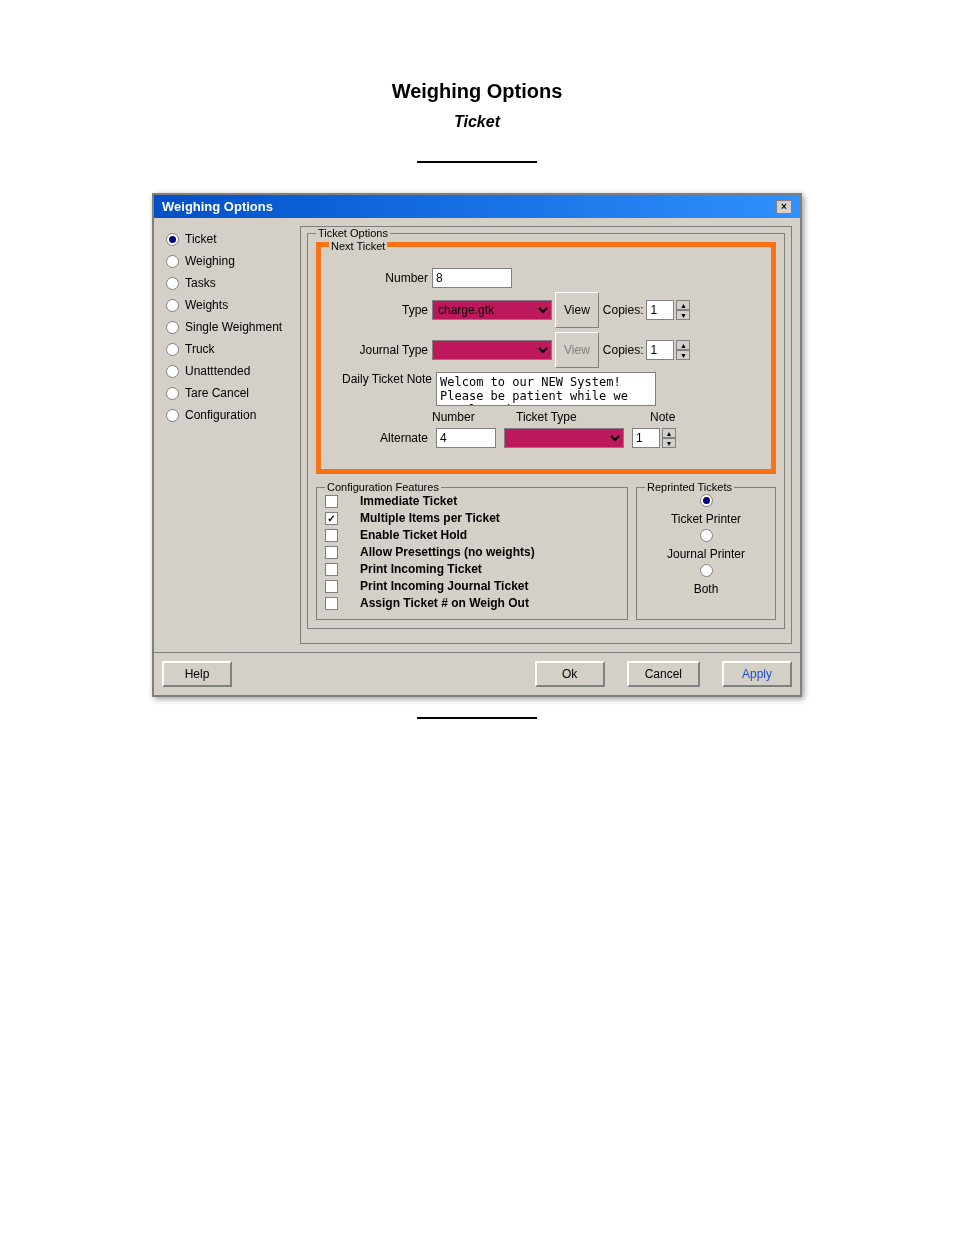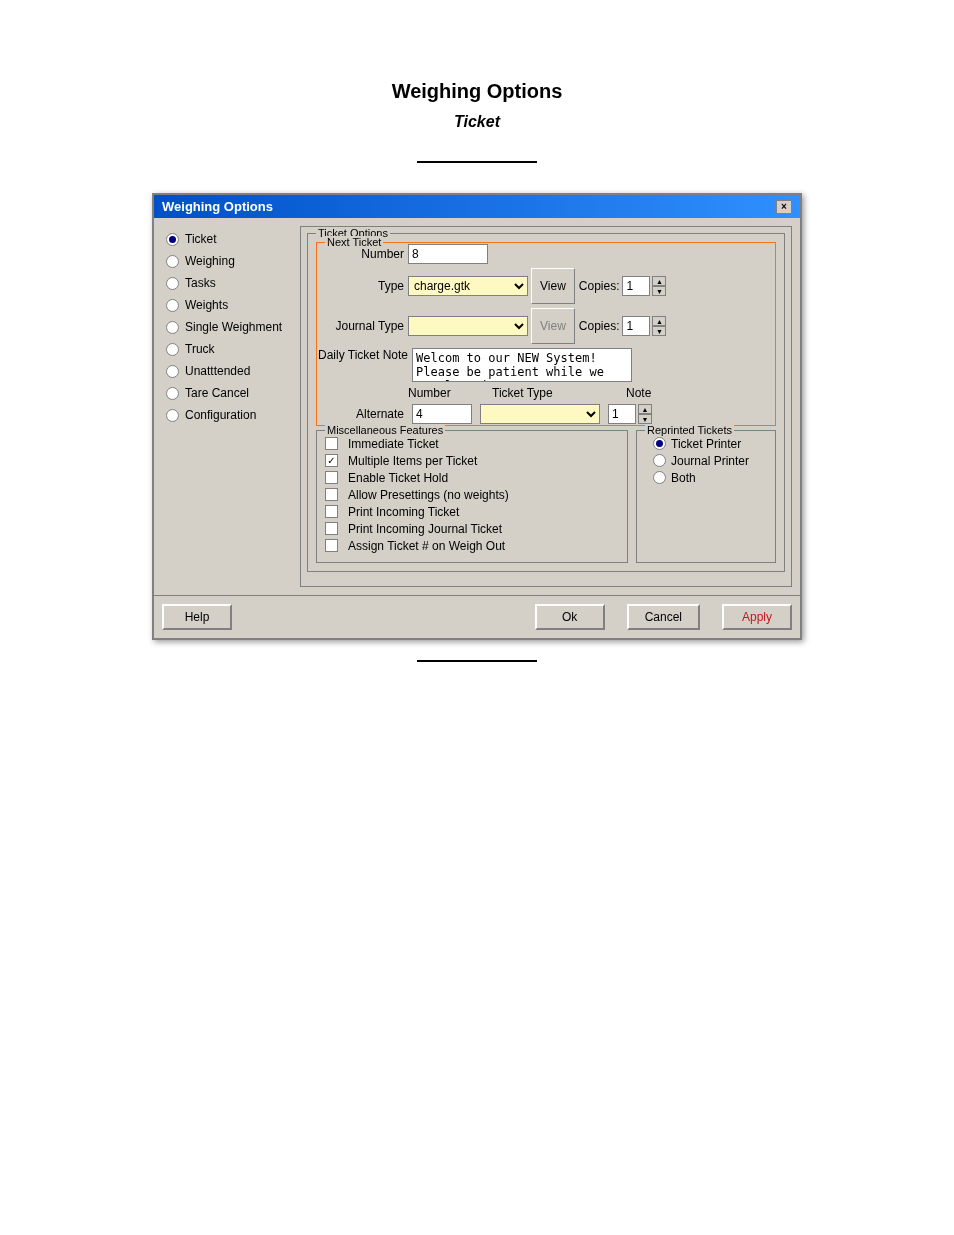--- a/index.html
+++ b/index.html
@@ -128,24 +128,24 @@
     .ticket-options-label {
       font-size: 11px;
       position: absolute;
       top: -7px;
       left: 8px;
       background: #d4d0c8;
       padding: 0 2px;
     }
 
     .next-ticket-group {
-      border: 1px solid #f97316;
-      padding: 1px;
+      border: 5px solid #f97316;
+      padding: 21px;
       position: relative;
-      margin-bottom: 4px;
+      margin-bottom: 13px;
     }
     .next-ticket-label {
       font-size: 11px;
       position: absolute;
       top: -7px;
       left: 8px;
       background: #d4d0c8;
       padding: 0 2px;
     }
 
@@ -164,21 +164,21 @@
     .win-input {
       border: 1px solid #808080;
       background: white;
       height: 20px;
       padding: 1px 3px;
       font-size: 12px;
       outline: none;
     }
     .win-select {
       border: 1px solid #808080;
-      background: #fef9c3;
+      background: #be185d;
       height: 20px;
       padding: 1px;
       font-size: 12px;
       outline: none;
     }
     .win-button {
       background: #d4d0c8;
       border: 1px solid #808080;
       border-top-color: #fff;
       border-left-color: #fff;
@@ -265,38 +265,40 @@
       font-size: 11px;
       position: absolute;
       top: -7px;
       left: 8px;
       background: #d4d0c8;
       padding: 0 2px;
     }
 
     .reprinted-group {
       border: 1px solid #808080;
-      padding: 6px 16px;
+      padding: 6px 8px;
       position: relative;
       width: 140px;
     }
     .reprinted-label {
       font-size: 11px;
       position: absolute;
       top: -7px;
       left: 8px;
       background: #d4d0c8;
       padding: 0 2px;
     }
 
     .checkbox-row {
       display: flex;
-      gap: 10px;
+      align-items: center;
+      gap: 22px;
       margin-bottom: 3px;
       font-size: 12px;
+      font-weight: bold;
     }
     .win-checkbox {
       width: 13px;
       height: 13px;
       border: 1px solid #808080;
       background: white;
       display: flex;
       align-items: center;
       justify-content: center;
       font-size: 11px;
@@ -304,23 +306,25 @@
       cursor: pointer;
     }
     .win-checkbox.checked::after {
       content: '✓';
       font-size: 10px;
       color: #000;
     }
 
     .radio-row {
       display: flex;
+      align-items: center;
       gap: 5px;
       margin-bottom: 3px;
       font-size: 12px;
+      flex-direction: column;
     }
 
     
     .dialog-footer {
       display: flex;
       justify-content: space-between;
       align-items: flex-start;
       padding: 8px;
       background: #d4d0c8;
       border-top: 1px solid #808080;
@@ -332,21 +336,21 @@
     .win-button-main {
       background: #d4d0c8;
       border: 2px solid;
       border-color: #fff #808080 #808080 #fff;
       padding: 4px 16px;
       font-size: 12px;
       cursor: pointer;
       min-width: 70px;
     }
     .win-button-main.disabled {
-      color: #b91c1c;
+      color: #1d4ed8;
     }
   </style>
 </head>
 <body>
 
 <div class="page-title">Weighing Options</div>
 <div class="page-subtitle">Ticket</div>
 <div class="divider"></div>
 
 <div class="dialog">
@@ -465,21 +469,21 @@
                 <button class="spinner-btn">▲</button>
                 <button class="spinner-btn">▼</button>
               </div>
             </div>
           </div>
         </div>
 
         <div class="bottom-section">
 
           <div class="misc-group">
-            <span class="misc-label">Miscellaneous Features</span>
+            <span class="misc-label">Configuration Features</span>
             <div class="checkbox-row">
               <div class="win-checkbox"></div>
               <span>Immediate Ticket</span>
             </div>
             <div class="checkbox-row">
               <div class="win-checkbox checked"></div>
               <span>Multiple Items per Ticket</span>
             </div>
             <div class="checkbox-row">
               <div class="win-checkbox"></div>

